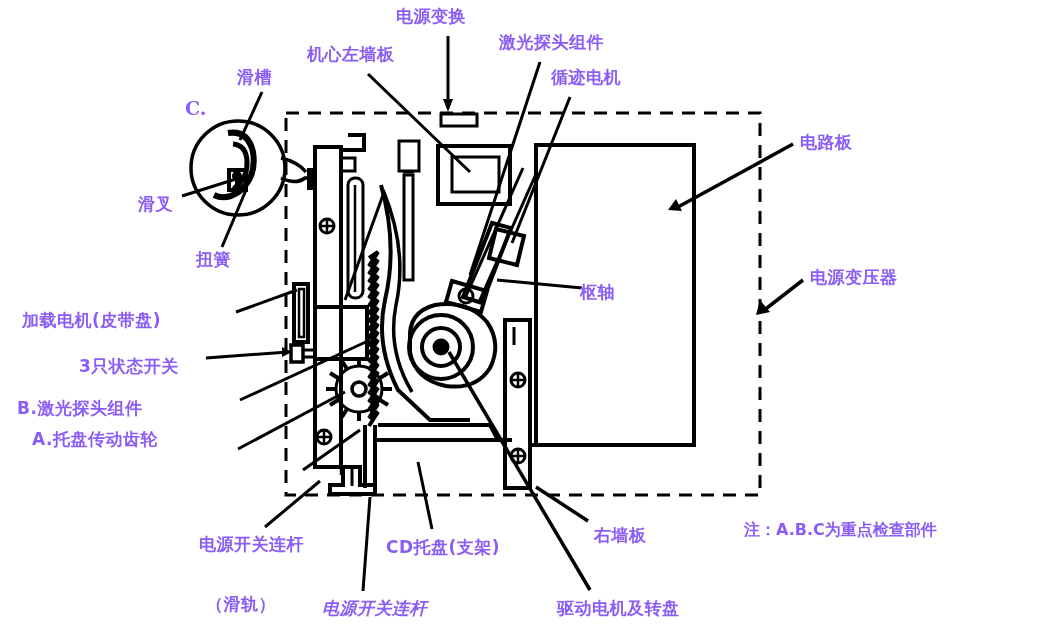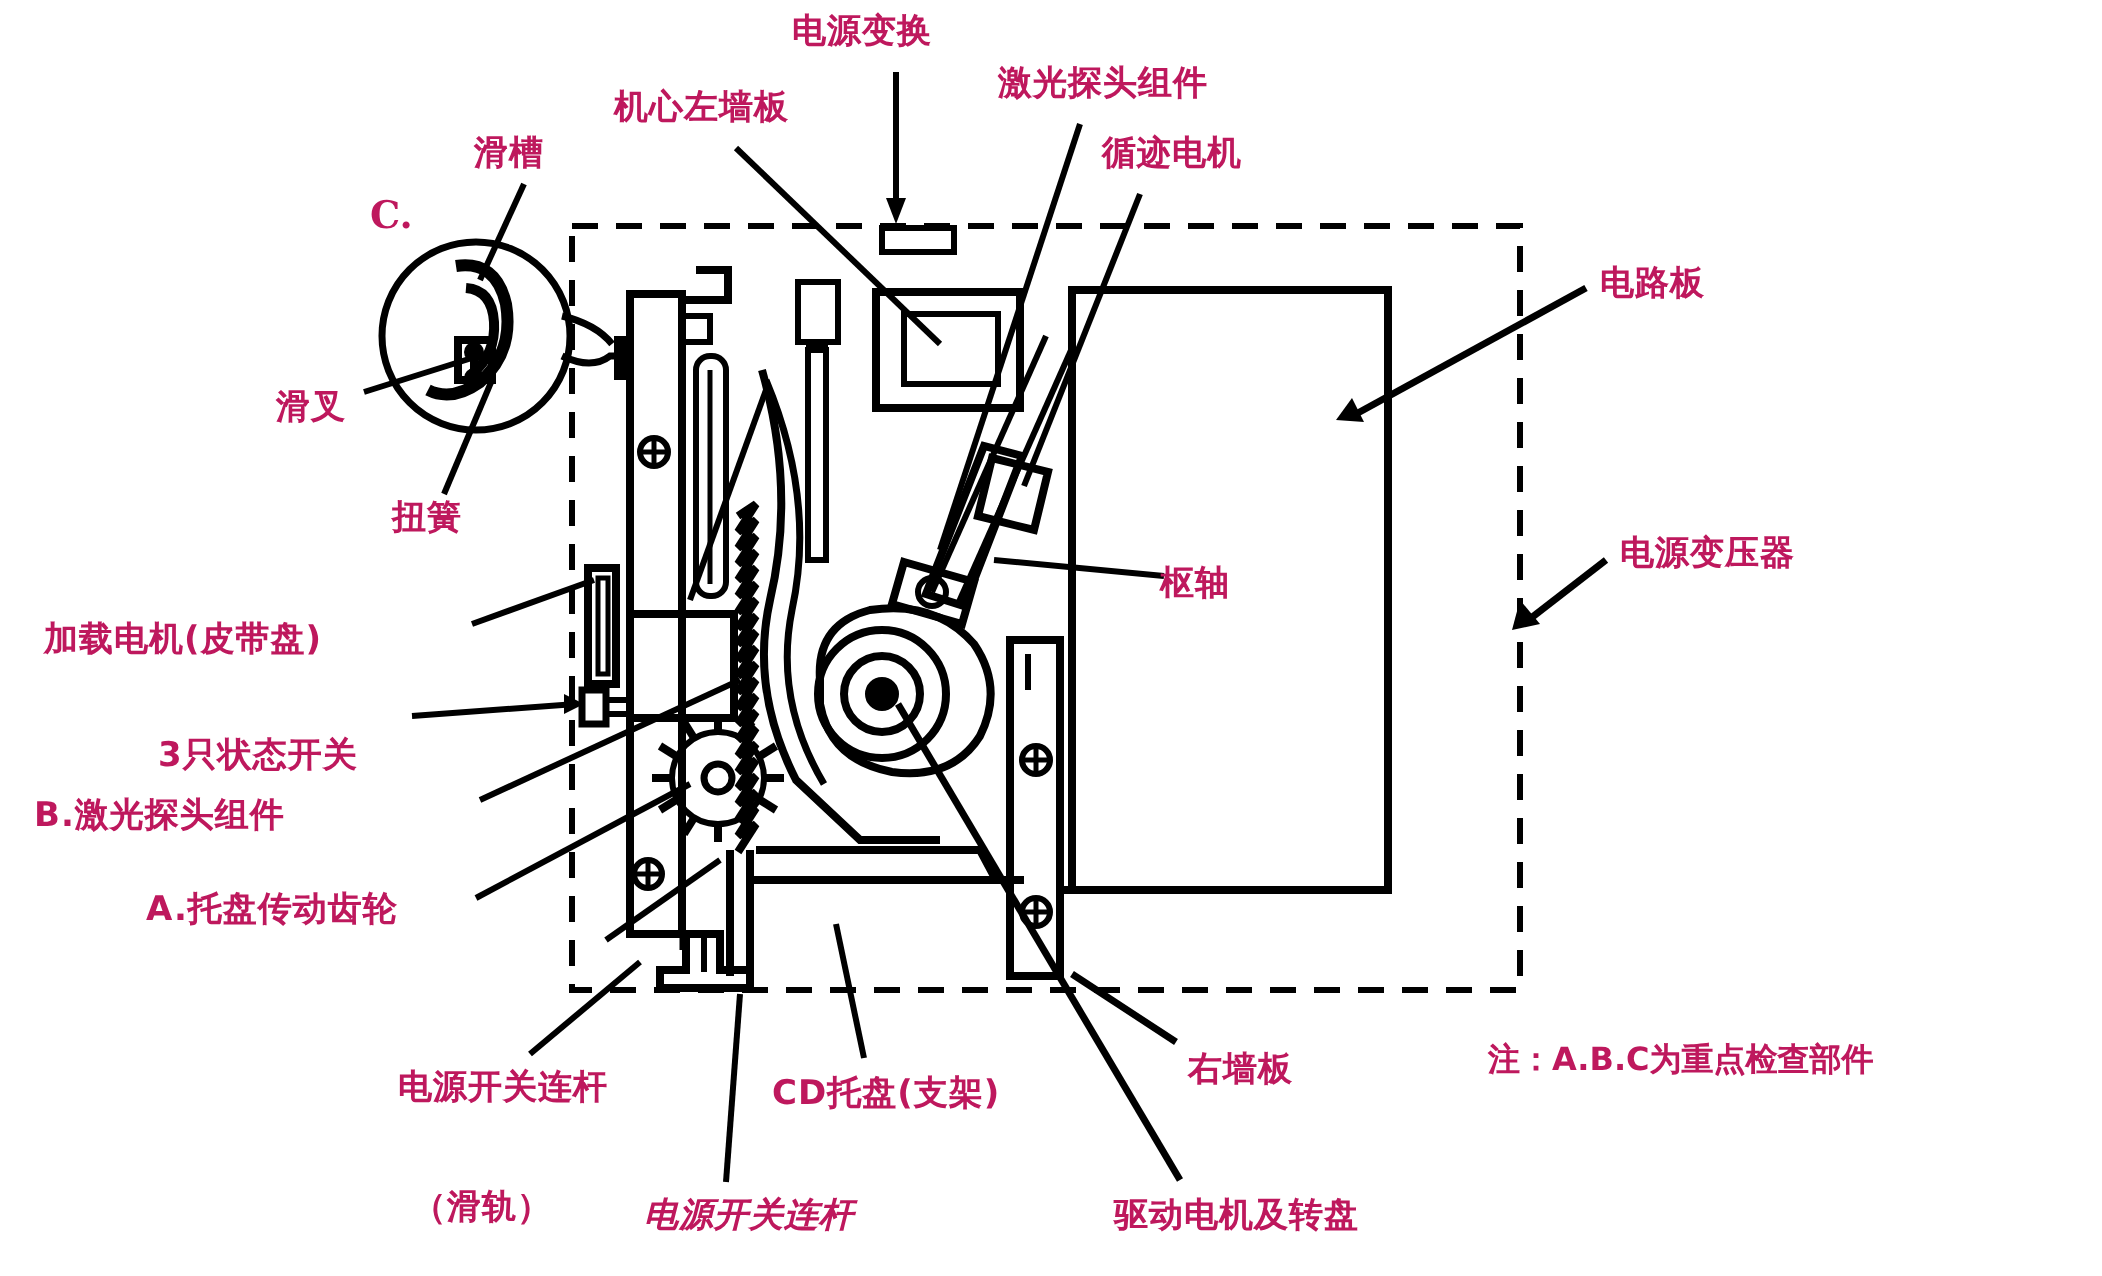--- a/index.html
+++ b/index.html
@@ -19,21 +19,21 @@
   }
   #stage svg {
     position: absolute;
     left: 0;
     top: 0;
   }
   .lbl {
     position: absolute;
     font-family: "DejaVu Sans", "Liberation Sans", sans-serif;
     font-weight: 700;
-    color: #be185d;
+    color: #8b5cf6;
     white-space: nowrap;
     letter-spacing: 0.5px;
     line-height: 1.05;
     font-size: 17px;
   }
   .lbl.c-mark {
     font-size: 19px;
     font-family: "DejaVu Serif", "Liberation Serif", serif;
     letter-spacing: 0;
   }
@@ -264,25 +264,25 @@
   <div class="lbl" style="left:138px; top:196px;">滑叉</div>
 
   <div class="lbl" style="left:196px; top:251px;">扭簧</div>
 
   <div class="lbl" style="left:810px; top:269px;">电源变压器</div>
 
   <div class="lbl" style="left:580px; top:284px;">枢轴</div>
 
   <div class="lbl" style="left:22px; top:312px;">加载电机(皮带盘)</div>
 
-  <div class="lbl" style="left:79px; top:370px;">3只状态开关</div>
+  <div class="lbl" style="left:79px; top:358px;">3只状态开关</div>
 
   <div class="lbl" style="left:17px; top:400px;">B.激光探头组件</div>
 
-  <div class="lbl" style="left:32px; top:447px;margin-left:41px;">A.托盘传动齿轮</div>
+  <div class="lbl" style="left:32px; top:431px;">A.托盘传动齿轮</div>
 
   <div class="lbl" style="left:594px; top:527px;">右墙板</div>
 
   <div class="lbl note" style="left:744px; top:522px;">注：A.B.C为重点检查部件</div>
 
   <div class="lbl" style="left:386px; top:539px;">CD托盘(支架)</div>
 
   <div class="lbl" style="left:199px; top:536px;">电源开关连杆</div>
 
   <div class="lbl" style="left:206px; top:565px;margin-top:31px;">（滑轨）</div>

